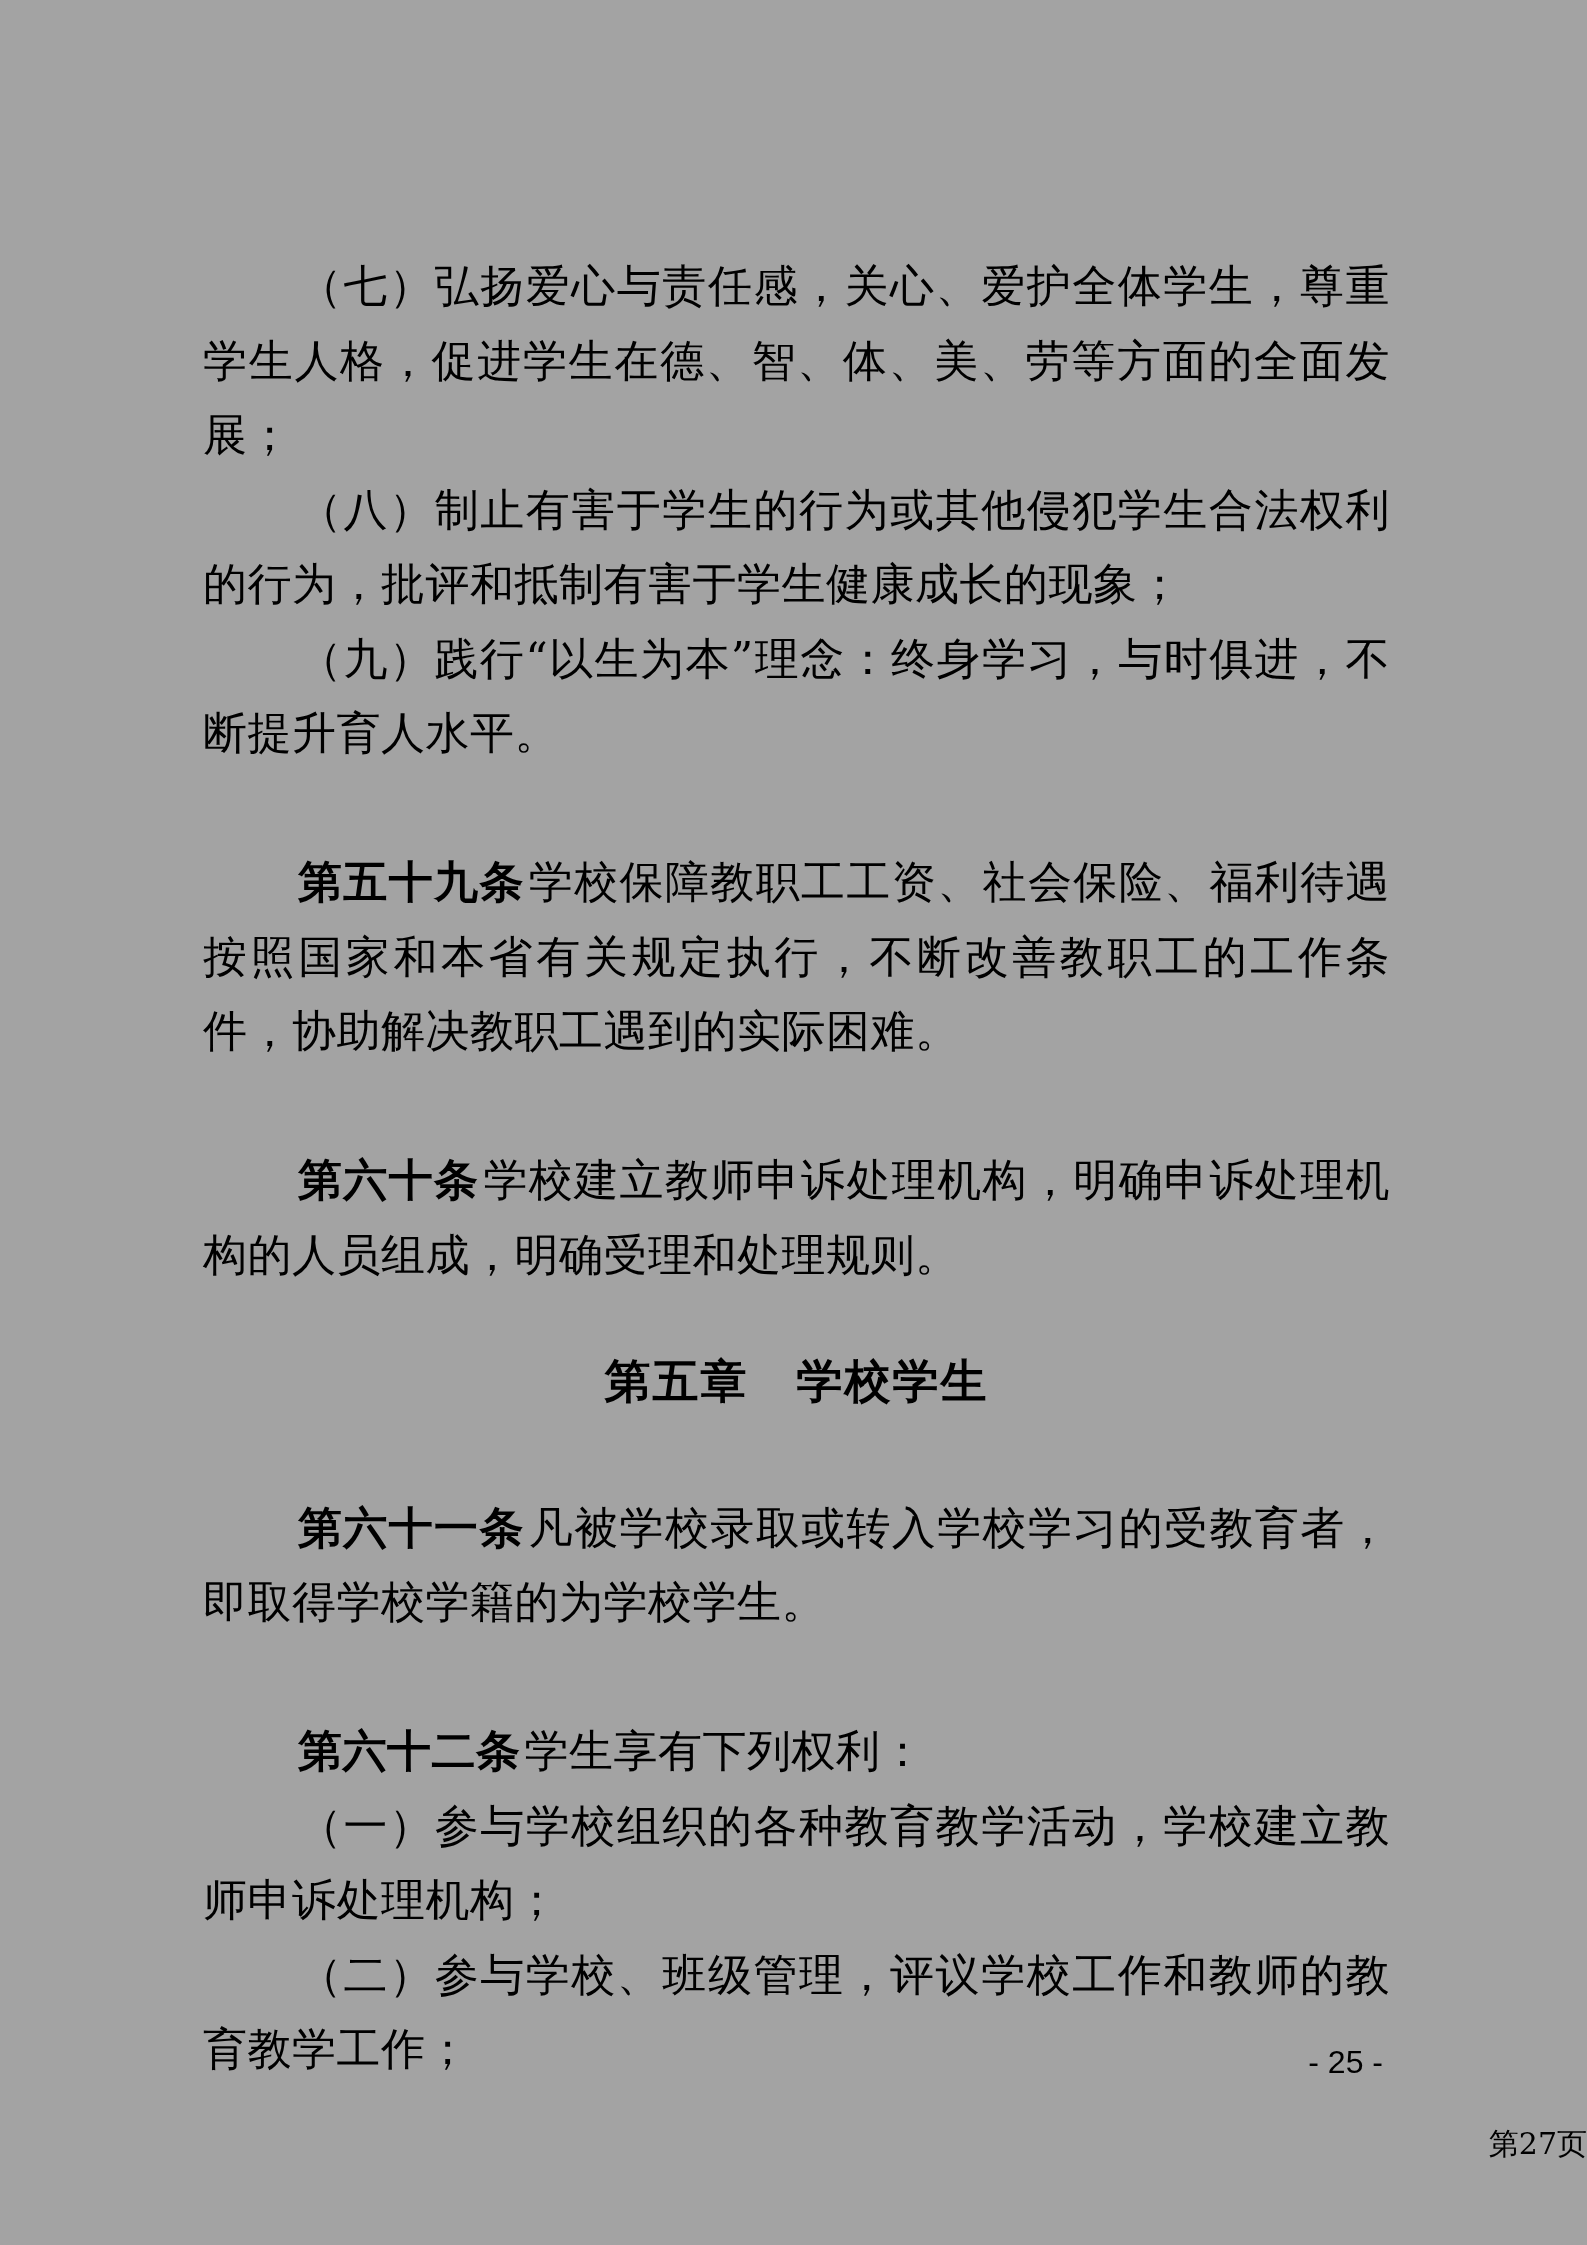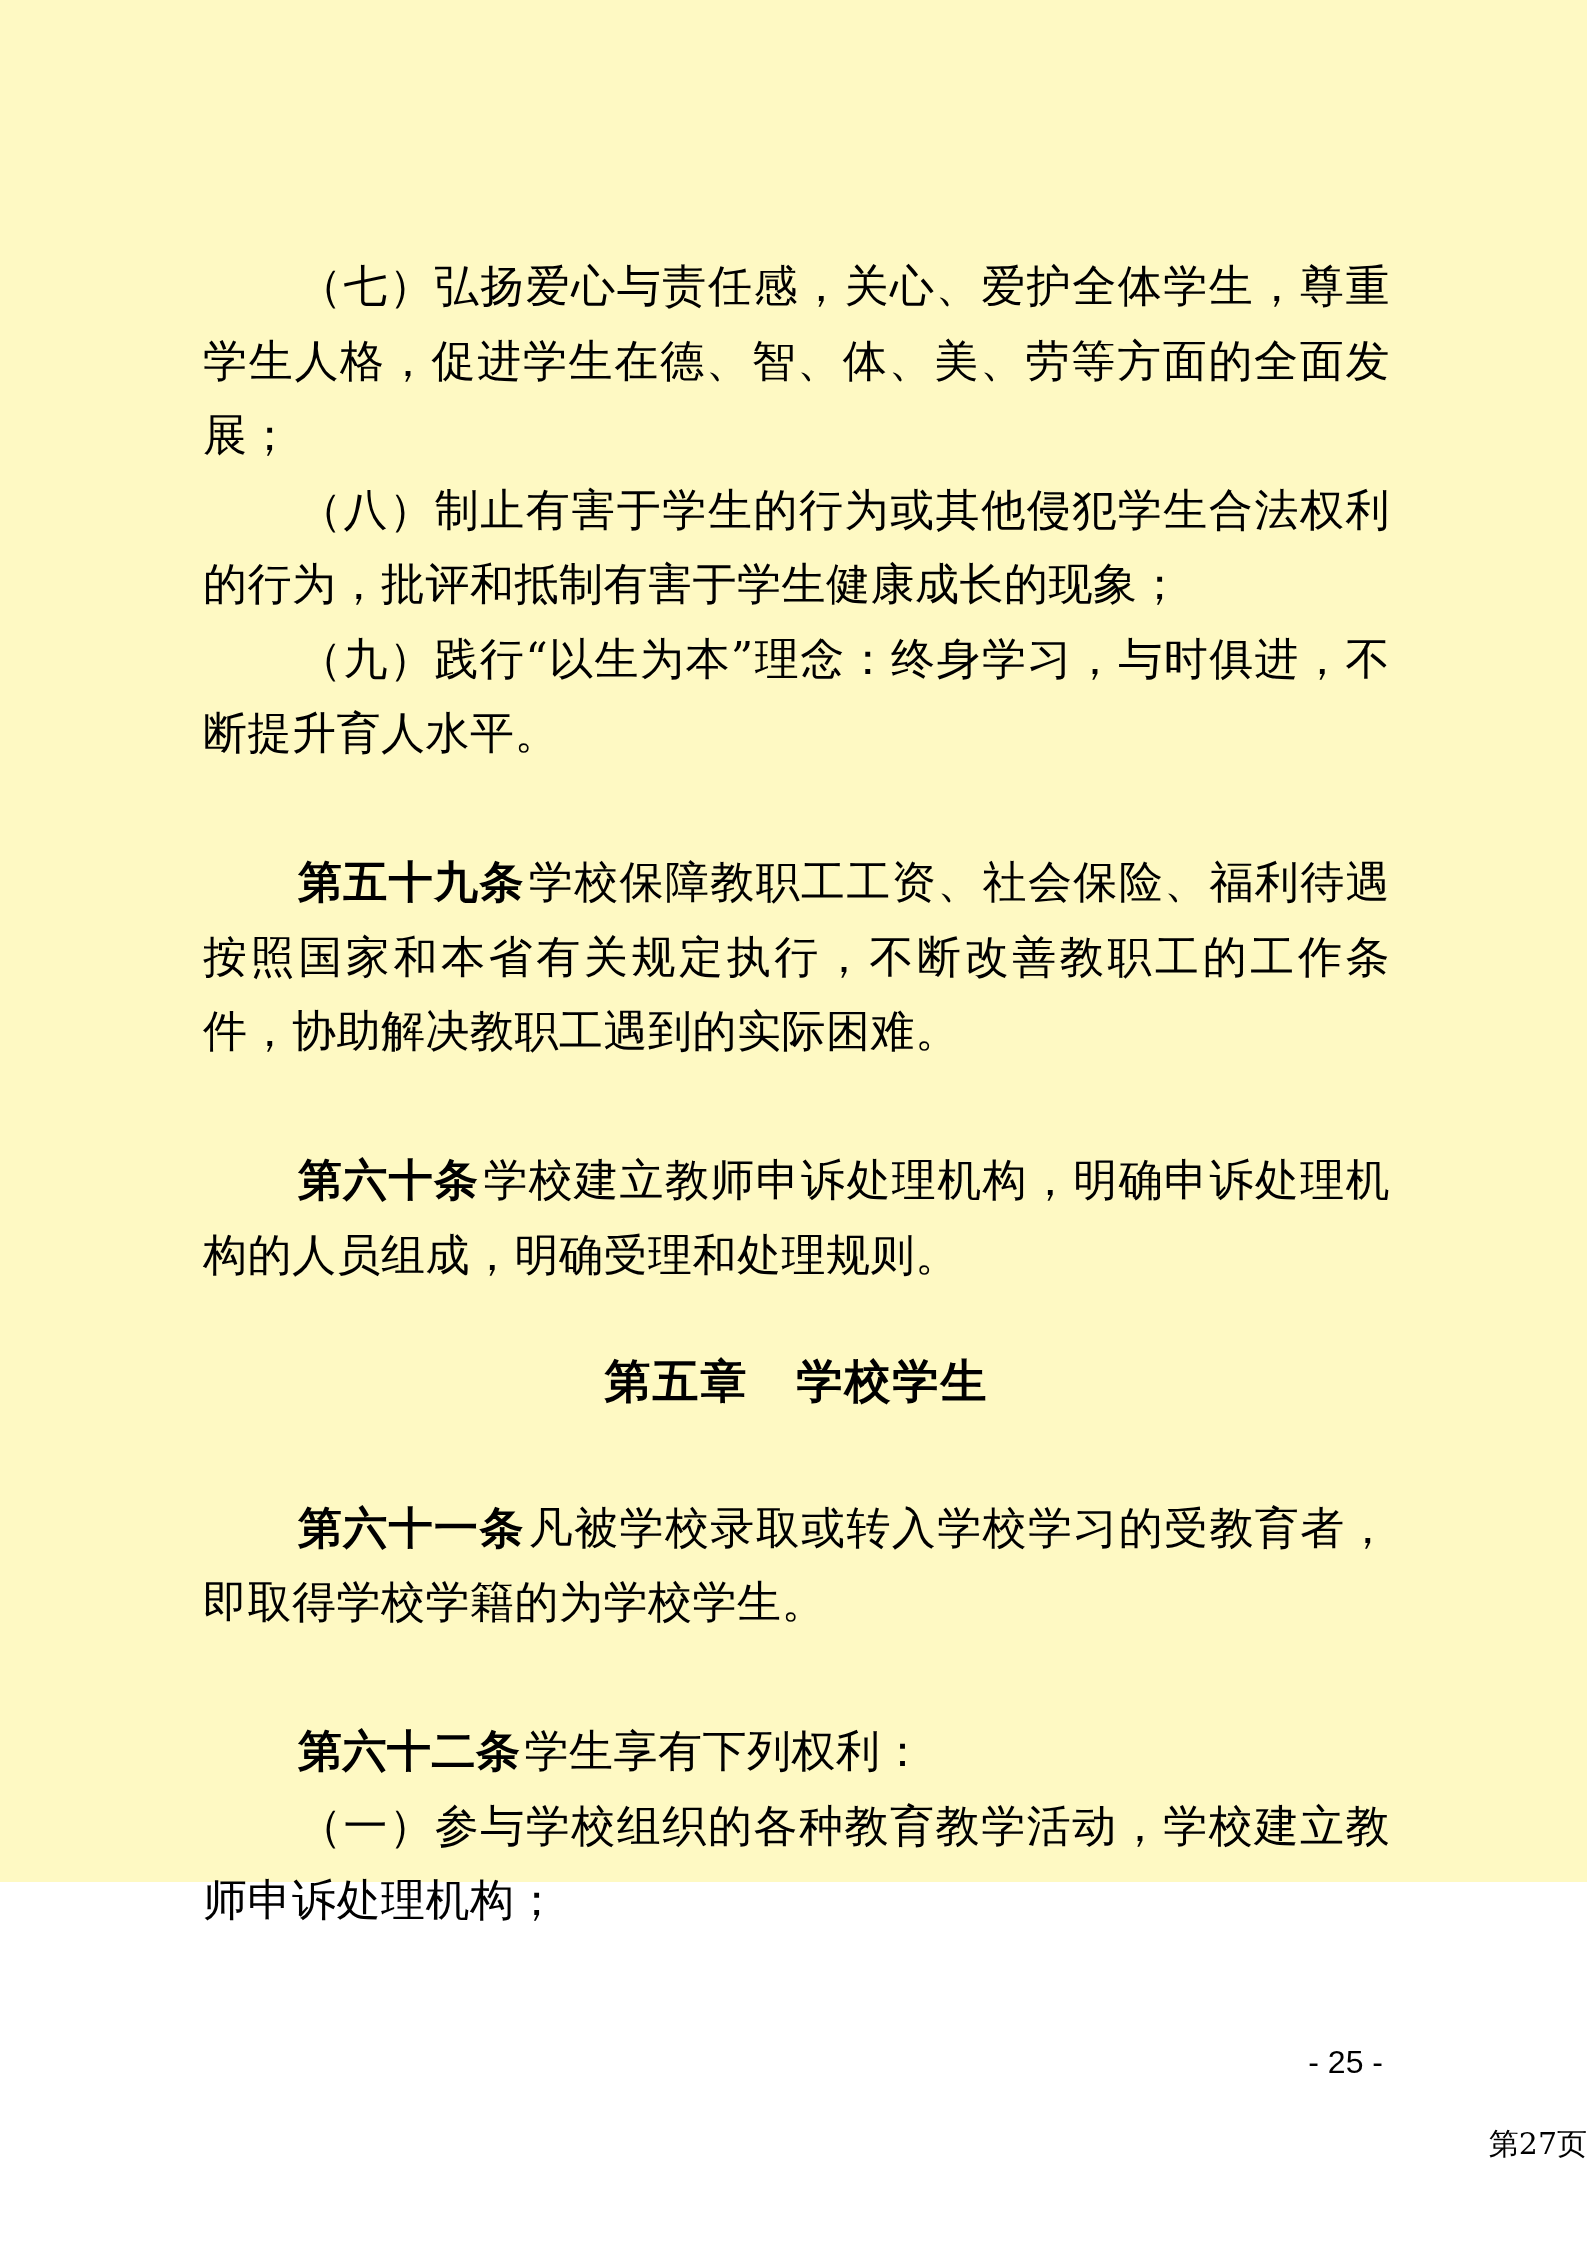--- a/index.html
+++ b/index.html
@@ -6,22 +6,22 @@
   body {
     width: 1587px; height: 2245px;
     background: #ffffff;
     font-family: "DejaVu Serif", serif;
     color: #000000;
     position: relative;
     overflow: hidden;
   }
   .page {
     position: absolute; left: 0; top: 0;
-    width: 1587px; height: 1882px;
-    background: #fef9c3;
+    width: 1587px; height: 2245px;
+    background: #a3a3a3;
   }
   .content {
     position: absolute;
     left: 203px; top: 249px;
     width: 1187px;
     font-size: 44px;
     line-height: 74.5px;
     text-align: justify;
     text-justify: inter-character;
     letter-spacing: 0.5px;
@@ -81,20 +81,21 @@
     <p class="para"><span class="art-num">第六十条</span><span>学校建立教师申诉处理机构，明确申诉处理机构的人员组成，明确受理和处理规则。</span></p>
 
     <h1 class="chapter-heading">第五章　学校学生</h1>
 
     <p class="para gap-after"><span class="art-num">第六十一条</span><span>凡被学校录取或转入学校学习的受教育者，即取得学校学籍的为学校学生。</span></p>
 
     <p class="para"><span class="art-num">第六十二条</span><span>学生享有下列权利：</span></p>
 
     <p class="para">（一）参与学校组织的各种教育教学活动，学校建立教师申诉处理机构；</p>
 
+    <p class="para">（二）参与学校、班级管理，评议学校工作和教师的教育教学工作；</p>
 
   </div>
 
   <div class="footer-corner">- 25 -</div>
 
   <div class="footer-center">第27页</div>
 
 </div>
 
 </body></html>

